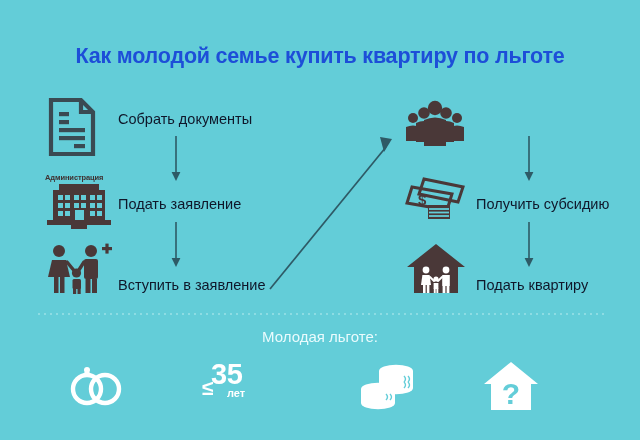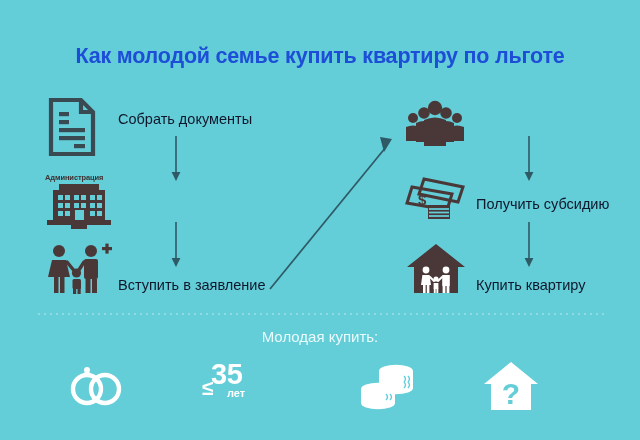--- a/index.html
+++ b/index.html
@@ -171,20 +171,21 @@
           <rect x="52" y="20" width="5" height="5"></rect>
         <rect x="13" y="28" width="5" height="5"></rect>
           <rect x="20" y="28" width="5" height="5"></rect>
         <rect x="45" y="28" width="5" height="5"></rect>
           <rect x="52" y="28" width="5" height="5"></rect>
       </g>
       <rect x="30" y="27" width="9" height="10" fill="#63cdd8"></rect>
     </svg>
   </div>
 
+  <div class="step-label" style="left:118px; top:197px;">Подать заявление</div>
 
   <svg class="arrow-svg" style="left:170px; top:222px;" width="12" height="48" viewBox="0 0 12 48">
     <line x1="6" y1="0" x2="6" y2="38" stroke="#2e5a66" stroke-width="1.6"></line>
     <path d="M1.6 36 L6 45 L10.4 36 Z" fill="#2e5a66"></path>
   </svg>
 
   <div class="icon-box" style="left:46px; top:243px;">
     <svg width="66" height="52" viewBox="0 0 66 52">
 
       <circle cx="13" cy="8" r="6" fill="#4a3838"></circle>
@@ -278,25 +279,25 @@
       <circle cx="30" cy="36" r="2.6" fill="#ffffff"></circle>
       <rect x="27.6" y="40" width="4.8" height="6" fill="#ffffff"></rect>
       <rect x="27.8" y="45.5" width="1.9" height="4.5" fill="#ffffff"></rect>
       <rect x="30.4" y="45.5" width="1.9" height="4.5" fill="#ffffff"></rect>
 
       <path d="M24 34 L28 38" stroke="#ffffff" stroke-width="2" stroke-linecap="round"></path>
       <path d="M36 34 L32 38" stroke="#ffffff" stroke-width="2" stroke-linecap="round"></path>
     </svg>
   </div>
 
-  <div class="step-label" style="left:476px; top:278px;">Купить квартиру</div>
+  <div class="step-label" style="left:476px; top:278px;">Подать квартиру</div>
 
   <div id="divider"></div>
 
-  <div id="bottom-heading">Молодая купить:</div>
+  <div id="bottom-heading">Молодая льготе:</div>
 
   <div class="bottom-icon" style="left:66px; top:363px;">
     <svg width="60" height="46" viewBox="0 0 60 46">
       <circle cx="21" cy="26" r="14" fill="none" stroke="#ffffff" stroke-width="4.4"></circle>
       <circle cx="39" cy="26" r="14" fill="none" stroke="#ffffff" stroke-width="4.4"></circle>
       <path d="M18 10 q3 -5 6 0 z" fill="#ffffff"></path>
       <circle cx="21" cy="7" r="3" fill="#ffffff"></circle>
     </svg>
   </div>
 

